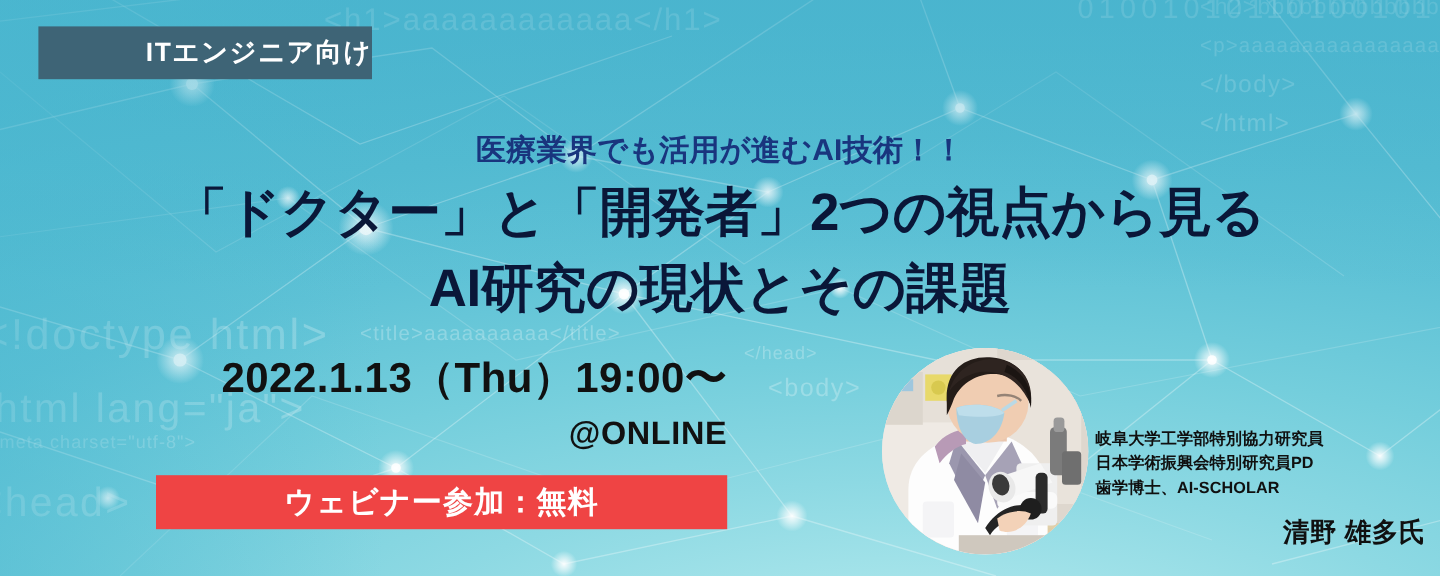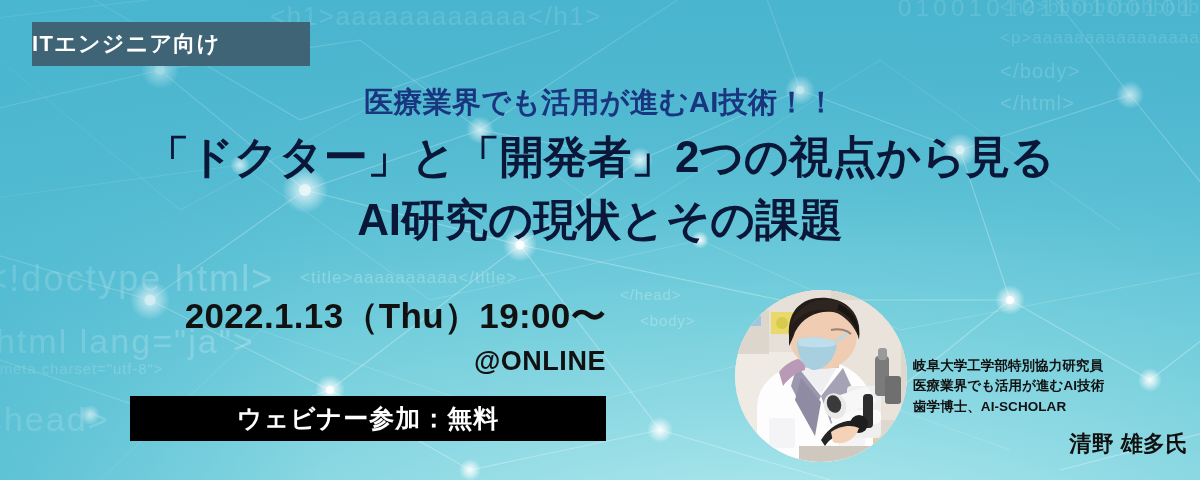--- a/index.html
+++ b/index.html
@@ -39,42 +39,43 @@
     font-family:"Liberation Sans", sans-serif;
     white-space:nowrap;
     letter-spacing:.06em;
   }
 
   
   #cat-badge {
     position:absolute; left:32px; top:22px;
     width:278px; height:44px;
     background:#3e6476;
-    display:flex; align-items:center; justify-content:flex-start;
+    display:flex; align-items:center; justify-content:flex-end;
   }
   #cat-badge span {
     color:#ffffff;
     font-size:22px;
     font-weight:bold;
     letter-spacing:.06em;
     white-space:nowrap;
   }
 
   
   #headline-block {
     position:absolute; left:0; right:0; top:84px;
     text-align:center;
   }
   #kicker {
     color:#19357e;
-    font-size:29px;
+    font-size:25px;
     font-weight:bold;
     letter-spacing:.01em;
     line-height:1.25;
     white-space:nowrap;
+    margin-top:26px;
   }
   #title-l1, #title-l2 {
     color:#0a1738;
     font-weight:bold;
     white-space:nowrap;
   }
   #title-l1 {
     font-size:44px;
     line-height:1.42;
     letter-spacing:-.005em;
@@ -104,21 +105,21 @@
     color:#111111;
     font-size:27px;
     font-weight:bold;
     letter-spacing:.02em;
     margin-top:12px;
     line-height:1.1;
   }
   #fee-bar {
     margin-top:19px;
     height:45px;
-    background:#000000;
+    background:#ef4444;
     display:flex; align-items:center; justify-content:center;
   }
   #fee-bar span {
     color:#ffffff;
     font-size:25px;
     font-weight:bold;
     letter-spacing:.04em;
     white-space:nowrap;
   }
 
@@ -234,21 +235,21 @@
     <div class="code-line" style="left:-10px;  top:360px; font-size:15px;">&lt;meta charset="utf-8"&gt;</div>
     <div class="code-line" style="left:-18px;  top:400px; font-size:34px;">&lt;head&gt;</div>
     <div class="code-line" style="left:270px;  top:1px;   font-size:26px;">&lt;h1&gt;aaaaaaaaaaaa&lt;/h1&gt;</div>
     <div class="code-line" style="left:300px;  top:268px; font-size:17px;">&lt;title&gt;aaaaaaaaaa&lt;/title&gt;</div>
     <div class="code-line" style="left:1000px; top:-4px;  font-size:19px;">&lt;h2&gt;bbbbbbbbbbbbbb&lt;/h2&gt;</div>
     <div class="code-line" style="left:1000px; top:28px;  font-size:17px;">&lt;p&gt;aaaaaaaaaaaaaaaaaaaaaaaaaaa</div>
     <div class="code-line" style="left:1000px; top:60px;  font-size:20px;">&lt;/body&gt;</div>
     <div class="code-line" style="left:1000px; top:92px;  font-size:20px;">&lt;/html&gt;</div>
     <div class="code-line" style="left:898px;  top:-6px;  font-size:24px; letter-spacing:.18em;">01001010110100101</div>
     <div class="code-line" style="left:620px;  top:286px; font-size:15px;">&lt;/head&gt;</div>
-    <div class="code-line" style="left:640px;  top:312px; font-size:15px;">&lt;body&gt;</div>
+    <div class="code-line" style="left:640px;  top:312px; font-size:21px;">&lt;body&gt;</div>
   </div>
 
   <div class="bg-top-tint"></div>
   <div class="bg-left-tint"></div>
 
   <div id="cat-badge">
     <span>ITエンジニア向け</span>
   </div>
 
   <div id="headline-block">
@@ -317,18 +318,18 @@
         <rect x="150" y="86" width="16" height="28" rx="3" fill="#6f6f6f"></rect>
         <rect x="64" y="156" width="86" height="16" fill="#cfc8be"></rect>
       </g>
 
       <path d="M96,142 C104,136 116,134 124,138 C120,150 108,156 98,152 Z" fill="#f3d2b8"></path>
     </svg>
   </div>
 
   <div id="speaker-info">
     <div class="cred">岐阜大学工学部特別協力研究員</div>
-    <div class="cred">医療業界でも活用が進むAI技術</div>
+    <div class="cred">日本学術振興会特別研究員PD</div>
     <div class="cred">歯学博士、AI-SCHOLAR</div>
     <div id="speaker-name">清野 雄多氏</div>
   </div>
 
 </div>
 
 </body></html>

